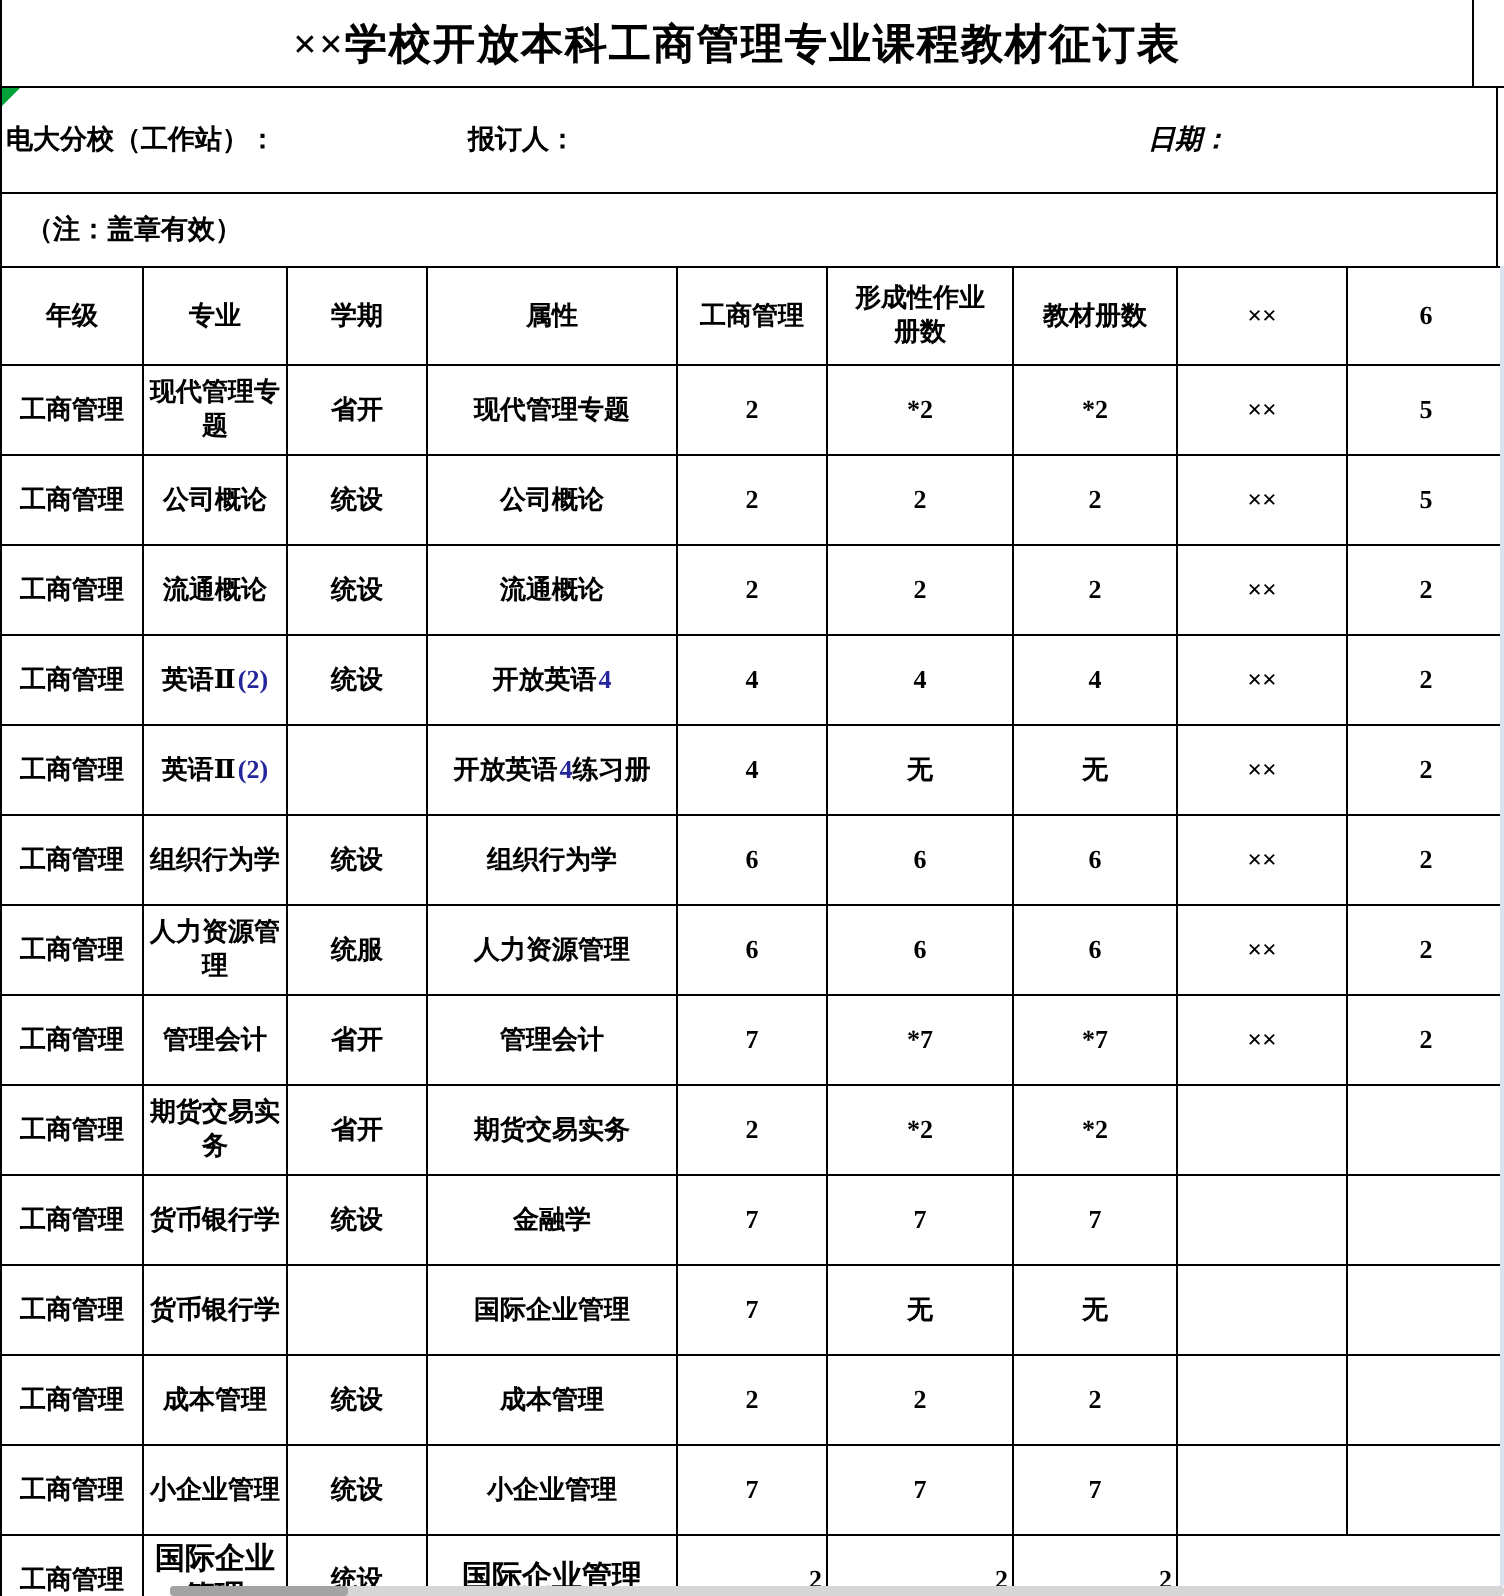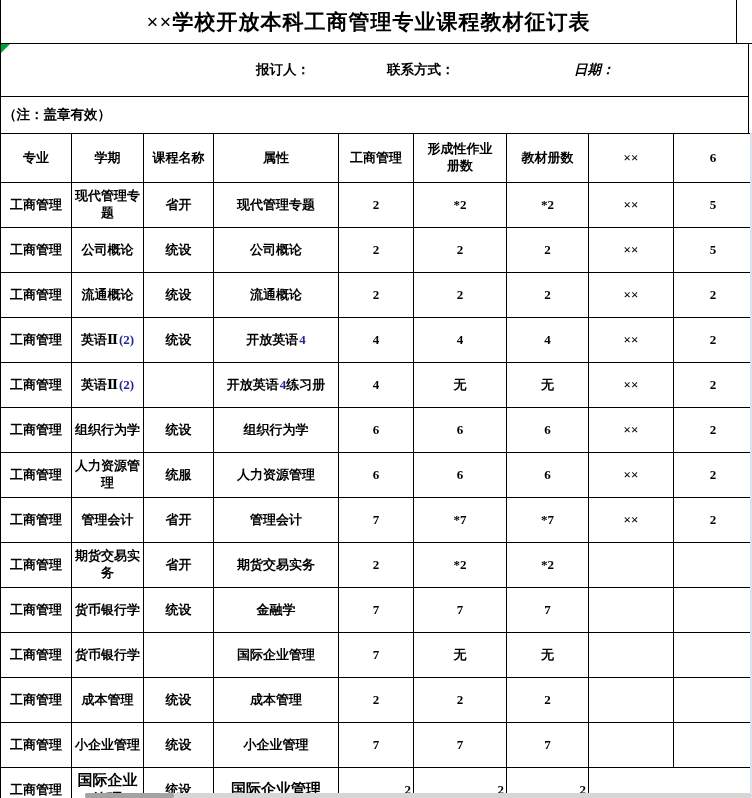--- a/index.html
+++ b/index.html
@@ -19,26 +19,26 @@
   }
   
   .corner-flag{
     left:1px;top:44px;width:0;height:0;
     border-top:9px solid #00a03a;border-right:9px solid transparent;
   }
   
   .info-row{left:0;top:44px;width:747px;height:52px;border-bottom:1px solid #000;border-left:1px solid #000;border-right:1px solid #000;}
   .info-row .lab{position:absolute;top:0;height:52px;display:flex;align-items:center;font-size:13.5px;white-space:nowrap;}
   .lab-branch{left:2px;}
-  .lab-orderer{left:233px;margin-left:22px;}
+  .lab-orderer{left:233px;}
   .lab-contact{left:386px;}
   .lab-date{left:573px;font-style:italic;}
   .note-row{left:0;top:97px;width:747px;height:36px;border-left:1px solid #000;border-right:1px solid #000;
     display:flex;align-items:center;font-size:13.5px;}
-  .note-row span{margin-left:2px;}
+  .note-row span{margin-left:12px;}
   
   .grid{
     left:0;top:133px;width:752px;
     display:grid;
     grid-template-columns:71px 72px 70px 125px 75px 93px 82px 85px 79px;
     grid-template-rows:49px repeat(14,45px);
     border-top:1px solid #000;border-left:1px solid #000;
     background:#fff;
   }
   .row{display:contents;}
@@ -65,33 +65,33 @@
 </head>
 <body>
 
 <div class="abs title-row">
   <div class="title-cell">××学校开放本科工商管理专业课程教材征订表</div>
 </div>
 
 <div class="abs corner-flag"></div>
 
 <div class="abs info-row">
+  <span class="lab lab-branch">电大分校（工作站）：</span>
   <span class="lab lab-orderer">报订人：</span>
-  <span class="lab lab-contact">联系方式：</span>
   <span class="lab lab-date">日期：</span>
 </div>
 
 <div class="abs note-row">
   <span>（注：盖章有效）</span>
 </div>
 
 <div class="abs grid" id="grid">
+    <div class="c h">年级</div>
     <div class="c h">专业</div>
     <div class="c h">学期</div>
-    <div class="c h">课程名称</div>
     <div class="c h">属性</div>
     <div class="c h">工商管理</div>
     <div class="c h">形成性作业
 册数</div>
     <div class="c h">教材册数</div>
     <div class="row"><div class="c">××</div><div class="c">6</div><div class="c">工商管理</div><div class="c"><span>现代管理专题</span></div><div class="c">省开</div><div class="c"><span>现代管理专题</span></div><div class="c">2</div><div class="c">*2</div><div class="c">*2</div></div>
     <div class="row"><div class="c">××</div><div class="c">5</div><div class="c">工商管理</div><div class="c"><span>公司概论</span></div><div class="c">统设</div><div class="c"><span>公司概论</span></div><div class="c">2</div><div class="c">2</div><div class="c">2</div></div>
     <div class="row"><div class="c">××</div><div class="c">5</div><div class="c">工商管理</div><div class="c"><span>流通概论</span></div><div class="c">统设</div><div class="c"><span>流通概论</span></div><div class="c">2</div><div class="c">2</div><div class="c">2</div></div>
     <div class="row"><div class="c">××</div><div class="c">2</div><div class="c">工商管理</div><div class="c"><span>英语Ⅱ</span><span class="acc">(2)</span></div><div class="c">统设</div><div class="c"><span>开放英语</span><span class="acc">4</span></div><div class="c">4</div><div class="c">4</div><div class="c">4</div></div>
     <div class="row"><div class="c">××</div><div class="c">2</div><div class="c">工商管理</div><div class="c"><span>英语Ⅱ</span><span class="acc">(2)</span></div><div class="c"><i class="mq"></i></div><div class="c"><span>开放英语</span><span class="acc">4</span><span>练习册</span><i class="mq-top"></i></div><div class="c">4</div><div class="c">无</div><div class="c">无</div></div>

